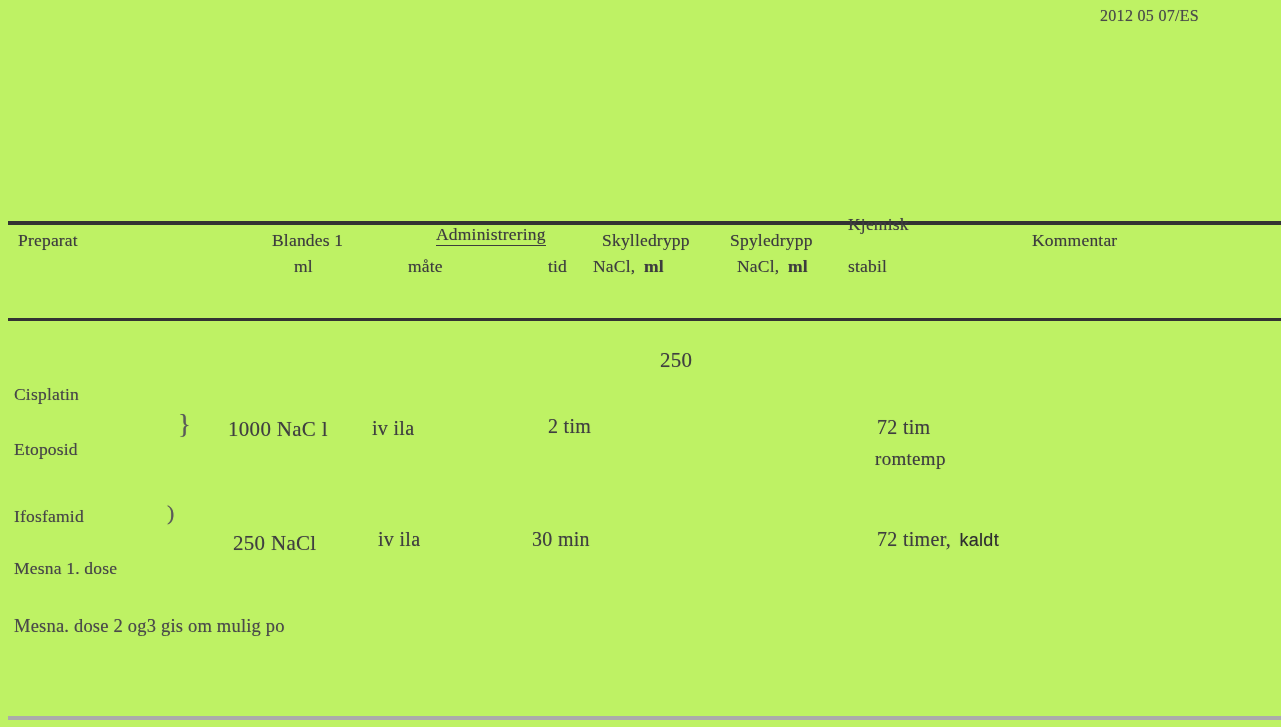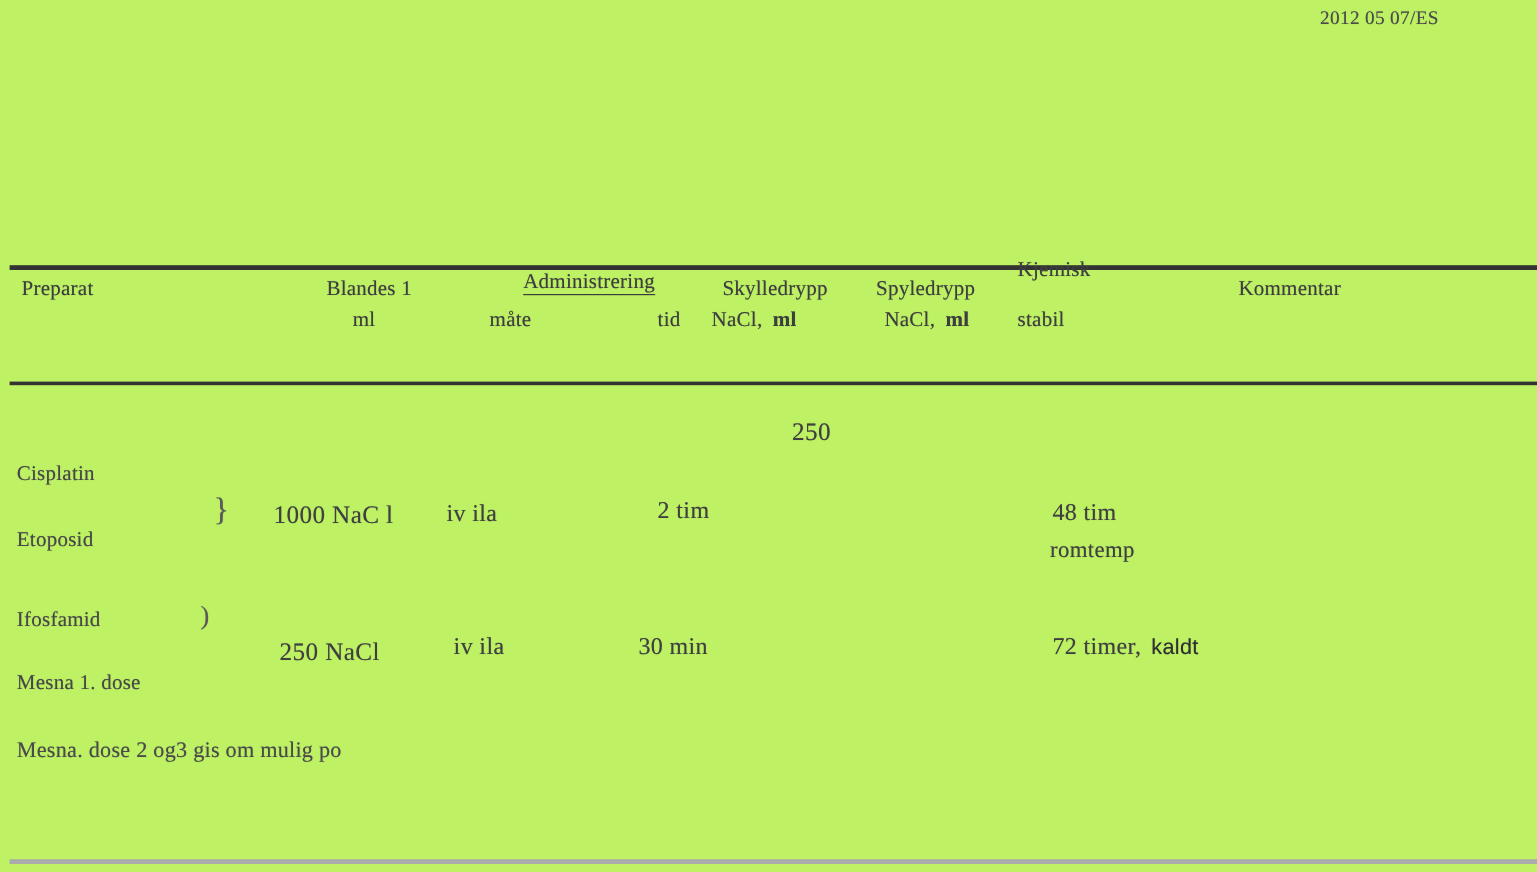--- a/index.html
+++ b/index.html
@@ -67,21 +67,21 @@
   <div class="abs hdr soft" style="left:848px;top:256px;">stabil</div>
 
   <div class="rule rule-dark" style="top:318px;height:3px;"></div>
 
   <div class="abs val soft" style="left:660px;top:348px;font-size:21px;">250</div>
   <div class="abs drug soft" style="left:14px;top:384px;">Cisplatin</div>
   <div class="abs brace soft" style="left:178px;top:409px;">}</div>
   <div class="abs val soft" style="left:228px;top:417px;font-size:21px;">1000 NaC l</div>
   <div class="abs val soft" style="left:372px;top:417px;">iv ila</div>
   <div class="abs val soft" style="left:548px;top:415px;">2 tim</div>
-  <div class="abs val soft" style="left:877px;top:416px;">48 tim</div>
+  <div class="abs val soft" style="left:877px;top:416px;">72 tim</div>
   <div class="abs drug soft" style="left:14px;top:439px;">Etoposid</div>
   <div class="abs val soft" style="left:875px;top:448px;font-size:19px;">romtemp</div>
 
   <div class="abs drug soft" style="left:14px;top:506px;">Ifosfamid</div>
   <div class="abs brace soft" style="left:167px;top:500px;font-size:22px;">)</div>
   <div class="abs val soft" style="left:233px;top:531px;font-size:21px;">250 NaCl</div>
   <div class="abs val soft" style="left:378px;top:528px;">iv ila</div>
   <div class="abs val soft" style="left:532px;top:528px;">30 min</div>
   <div class="abs val soft" style="left:877px;top:528px;">
     <span>72 timer,</span>

